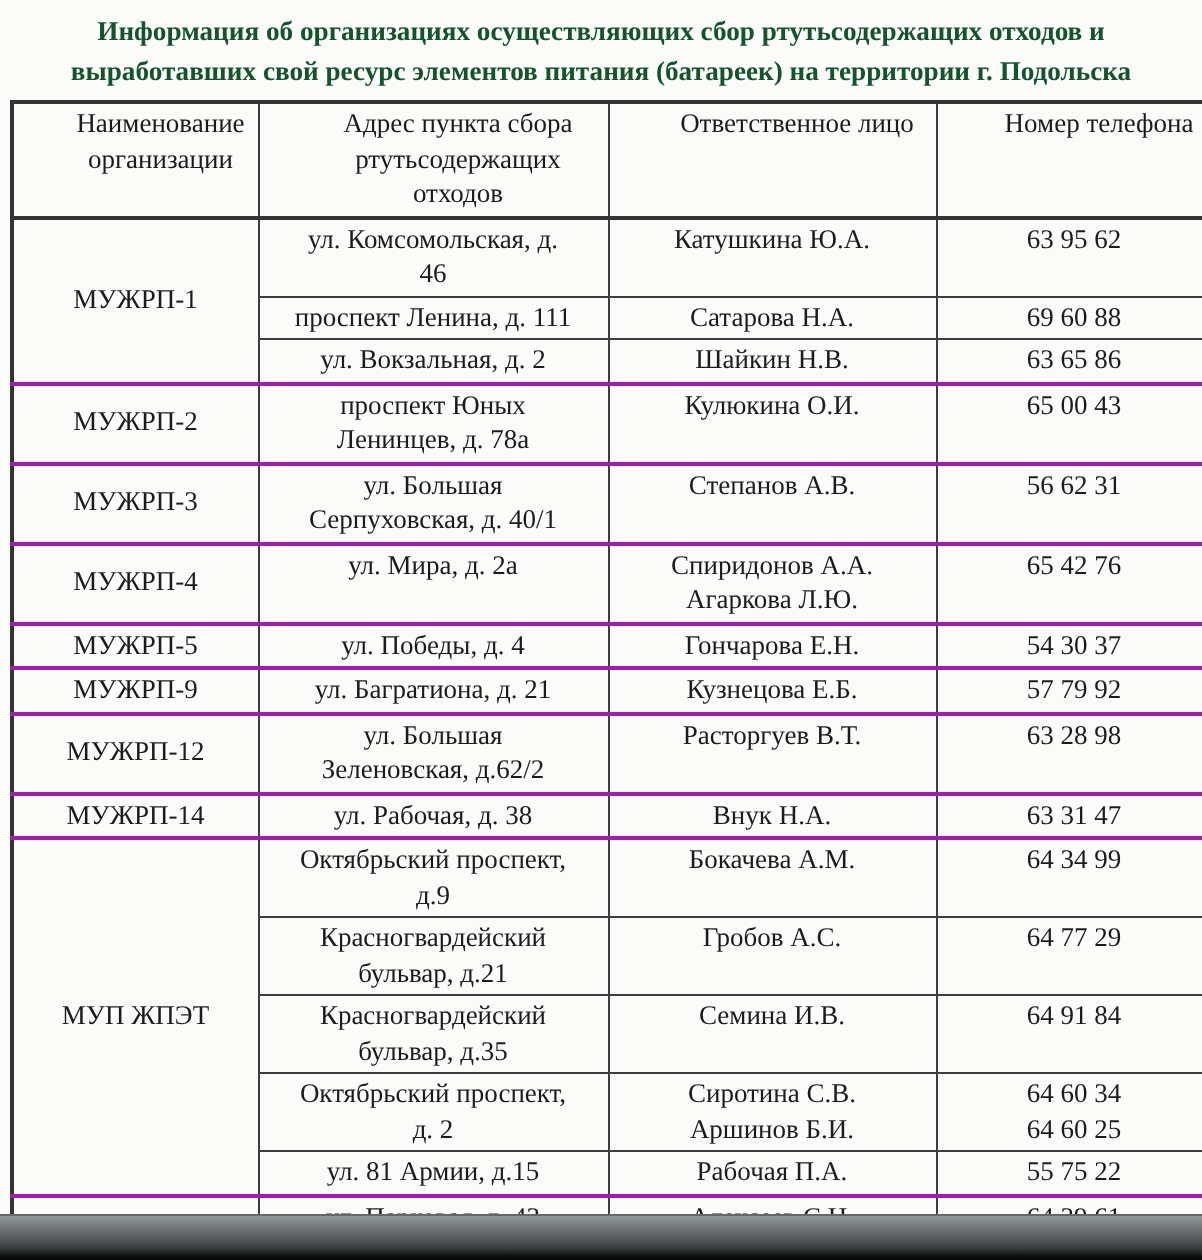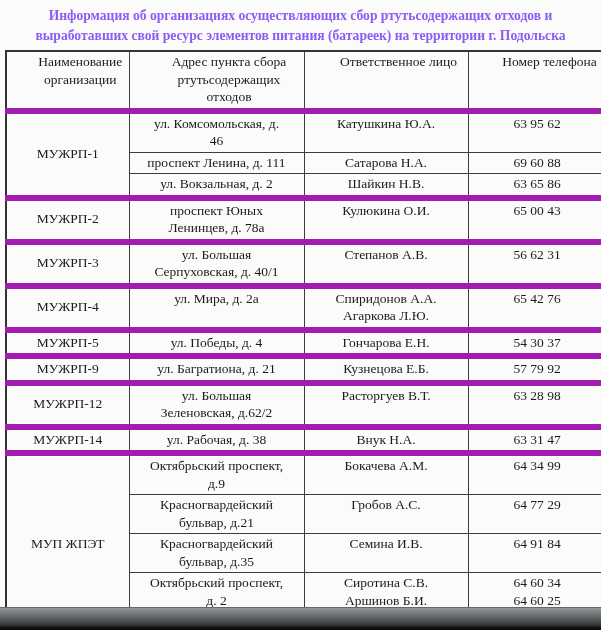--- a/index.html
+++ b/index.html
@@ -17,21 +17,21 @@
     color: #1b1b1b;
   }
   .doc-title {
     padding-top: 6px;
     margin: 0 2px 5px 2px;
     text-align: center;
     font-weight: 700;
     font-size: 13.6px;
     line-height: 1.44;
     white-space: pre-line;
-    color: #8b5cf6;
+    color: #14532d;
   }
   table.info-table {
     border-collapse: collapse;
     table-layout: fixed;
     margin-left: 5px;
     width: 600px; 
   }
   col.c1 { width: 123px; }
   col.c2 { width: 175px; }
   col.c3 { width: 164px; }
@@ -47,21 +47,21 @@
     font-weight: 400;
     overflow: hidden;
   }
   .info-table { border: 2px solid #333; border-right: none; }
   .info-table thead th {
     height: 52px;
     border-bottom: 2px solid #333;
     vertical-align: top;
     padding-left: 28px;
   }
-  .info-table tr.group-start td { border-top: 6px solid #a21caf; }
+  .info-table tr.group-start td { border-top: 2px solid #a21caf; }
   .info-table td.org-cell { vertical-align: middle; }
   .bottom-bar {
     position: absolute;
     left: 0;
     bottom: 0;
     width: 601px;
     height: 22px;
     border-top: 1px solid #63686a;
     background: linear-gradient(180deg,
       #939899 0%,

